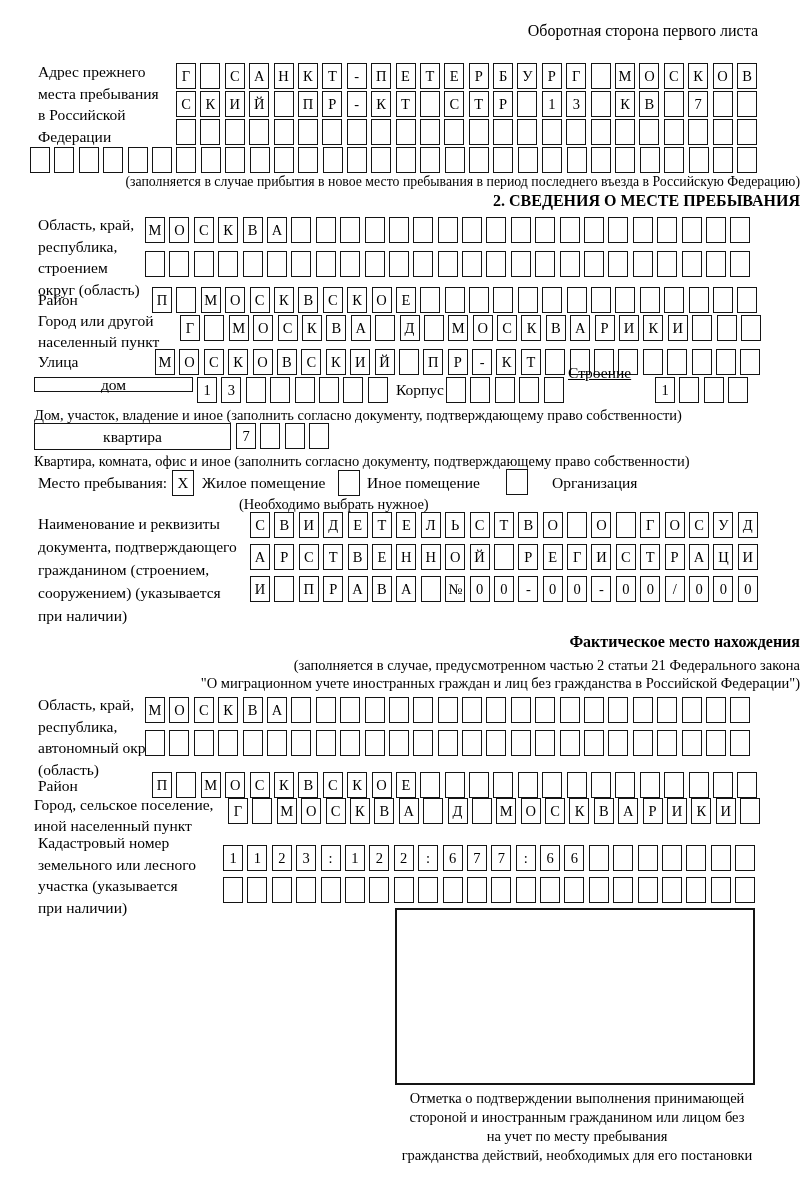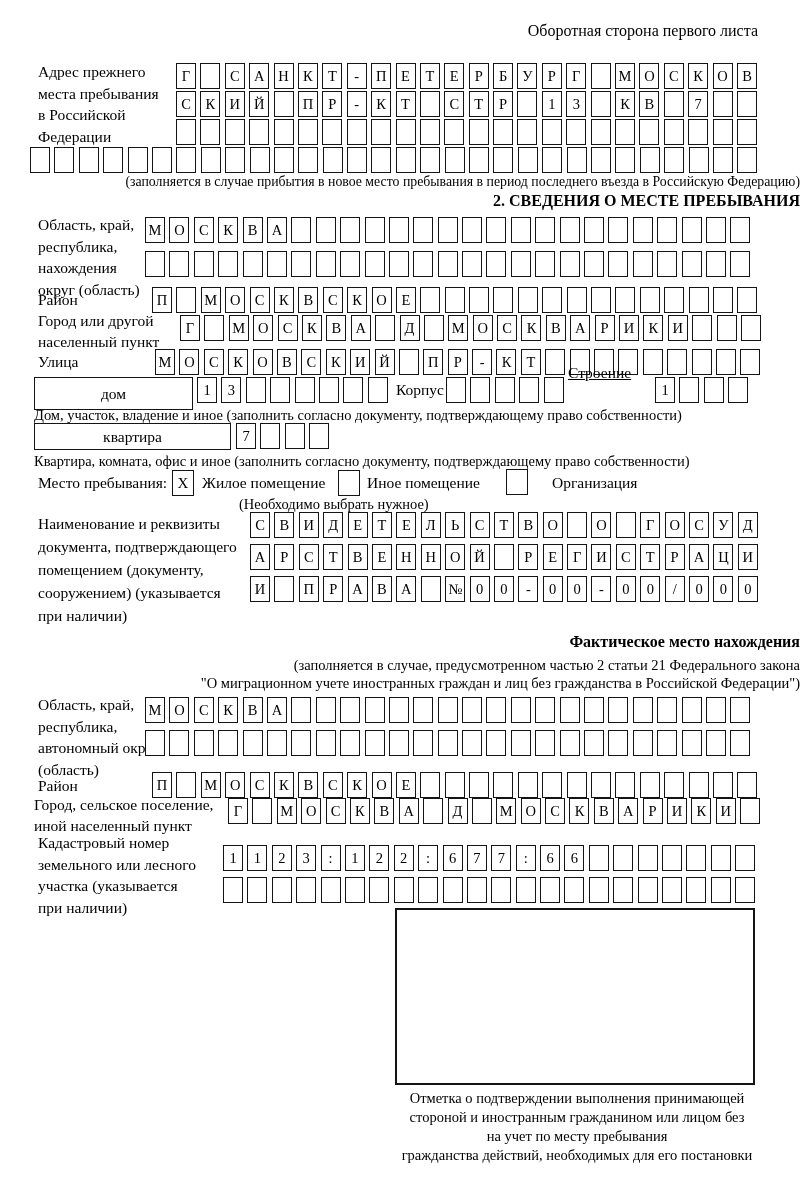--- a/index.html
+++ b/index.html
@@ -140,21 +140,21 @@
     <span class="cell"></span>
     <span class="cell"></span>
   </div>
 <div class="abs note center" style="top:174px;">(заполняется в случае прибытия в новое место пребывания в период последнего въезда в Российскую Федерацию)</div>
 
 <div class="abs title center" style="top:192px;">2. СВЕДЕНИЯ О МЕСТЕ ПРЕБЫВАНИЯ</div>
 
 <div class="abs label" style="left:38px;top:214px;">
     <div>Область, край,</div>
     <div>республика,</div>
-    <div>нахождения</div>
+    <div>строением</div>
     <div>округ (область)</div>
   </div>
 <div class="boxrow" style="left:145px;top:217px;">
     <span class="cell">М</span>
     <span class="cell">О</span>
     <span class="cell">С</span>
     <span class="cell">К</span>
     <span class="cell">В</span>
     <span class="cell">А</span>
     <span class="cell"></span>
@@ -287,21 +287,21 @@
     <span class="cell"></span>
     <span class="cell"></span>
     <span class="cell"></span>
     <span class="cell"></span>
     <span class="cell"></span>
     <span class="cell"></span>
     <span class="cell"></span>
     <span class="cell"></span>
   </div>
 
-<div class="widebox" style="left:34px;top:377px;width:159px;height:33px;">дом</div>
+<div class="widebox" style="left:34px;top:377px;width:159px;height:15px;">дом</div>
 <div class="boxrow" style="left:197px;top:377px;">
     <span class="cell">1</span>
     <span class="cell">3</span>
     <span class="cell"></span>
     <span class="cell"></span>
     <span class="cell"></span>
     <span class="cell"></span>
     <span class="cell"></span>
     <span class="cell"></span>
   </div>
@@ -336,21 +336,21 @@
 <div class="inline-label" style="left:202px;top:474px;">Жилое помещение</div>
 <div class="checkbox" style="left:338px;top:470px;"></div>
 <div class="inline-label" style="left:367px;top:474px;">Иное помещение</div>
 <div class="checkbox" style="left:506px;top:469px;"></div>
 <div class="inline-label" style="left:552px;top:474px;">Организация</div>
 <div class="abs note" style="left:239px;top:496px;font-size:14.5px;">(Необходимо выбрать нужное)</div>
 
 <div class="abs label" style="left:38px;top:512px;line-height:23px;">
     <div>Наименование и реквизиты</div>
     <div>документа, подтверждающего</div>
-    <div>помещением (документу,</div>
+    <div>гражданином (строением,</div>
     <div>сооружением) (указывается</div>
     <div>при наличии)</div>
   </div>
 <div class="boxrow" style="left:250px;top:512px;">
     <span class="cell">С</span>
     <span class="cell">В</span>
     <span class="cell">И</span>
     <span class="cell">Д</span>
     <span class="cell">Е</span>
     <span class="cell">Т</span>

